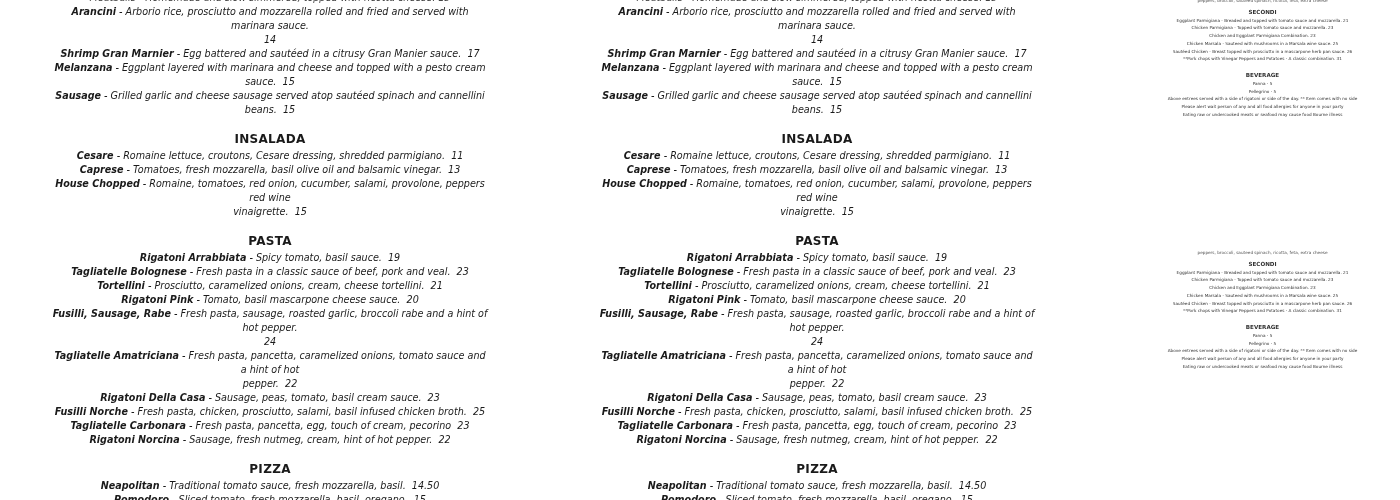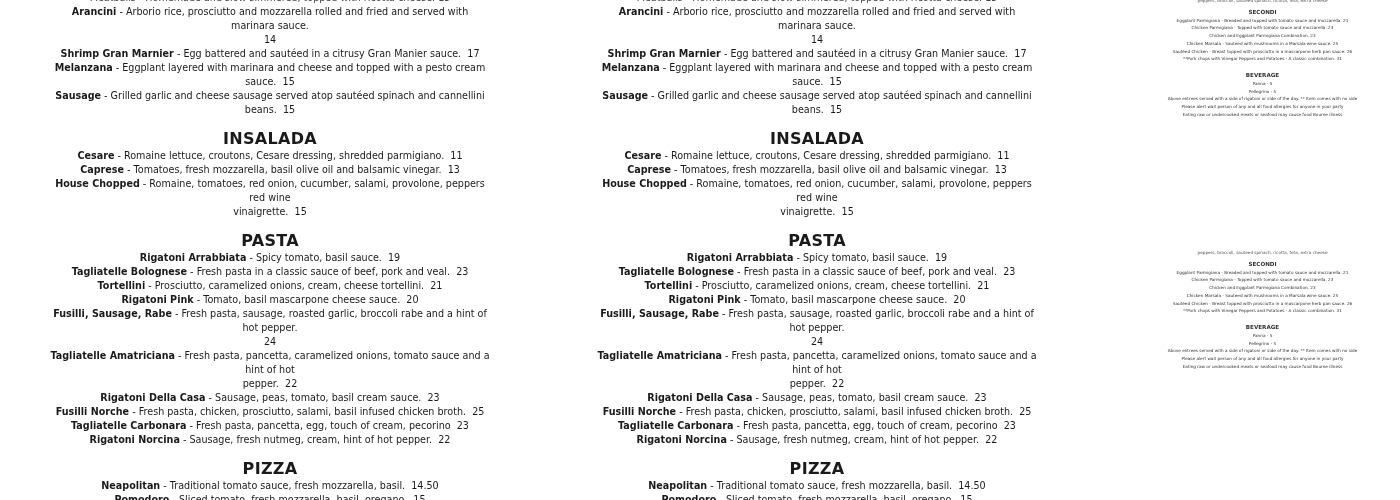--- a/index.html
+++ b/index.html
@@ -1,24 +1,24 @@
 <!DOCTYPE html>
 <html><head>
 <meta charset="utf-8">
 <style>
   html, body { margin:0; padding:0; background:#ffffff; }
   body { width:1400px; height:500px; overflow:hidden; position:relative;
          font-family:"DejaVu Sans", sans-serif; color:#1a1a1a; }
   .page { position:absolute; top:-9px; text-align:center; }
   .page.p1 { left:50px; width:440px; }
   .page.p2 { left:597px; width:440px; }
-  .line { font-size:9.6px; line-height:14px; margin:0; white-space:normal; }
+  .line { font-size:9.6px; line-height:14px; margin:0; white-space:normal;font-style:italic; }
   .line b { font-weight:bold; }
   .gap { height:14px; }
-  .head { font-size:16px; font-weight:bold; line-height:16px; margin:0 0 2px 0; letter-spacing:0.3px; }
+  .head { font-size:12px; font-weight:bold; line-height:16px; margin:0 0 2px 0; letter-spacing:0.3px; }
   
   .thumb { position:absolute; left:1140px; width:245px; text-align:center; color:#333; }
   .thumb .t { font-size:4.2px; line-height:7.7px; margin:0; white-space:nowrap; }
   .thumb .th { font-size:5.6px; font-weight:bold; line-height:8px; margin:3px 0 1px 0; }
   .thumb .topline { color:#555; }
 </style>
 </head>
 <body>
 
 <div class="page p1">

